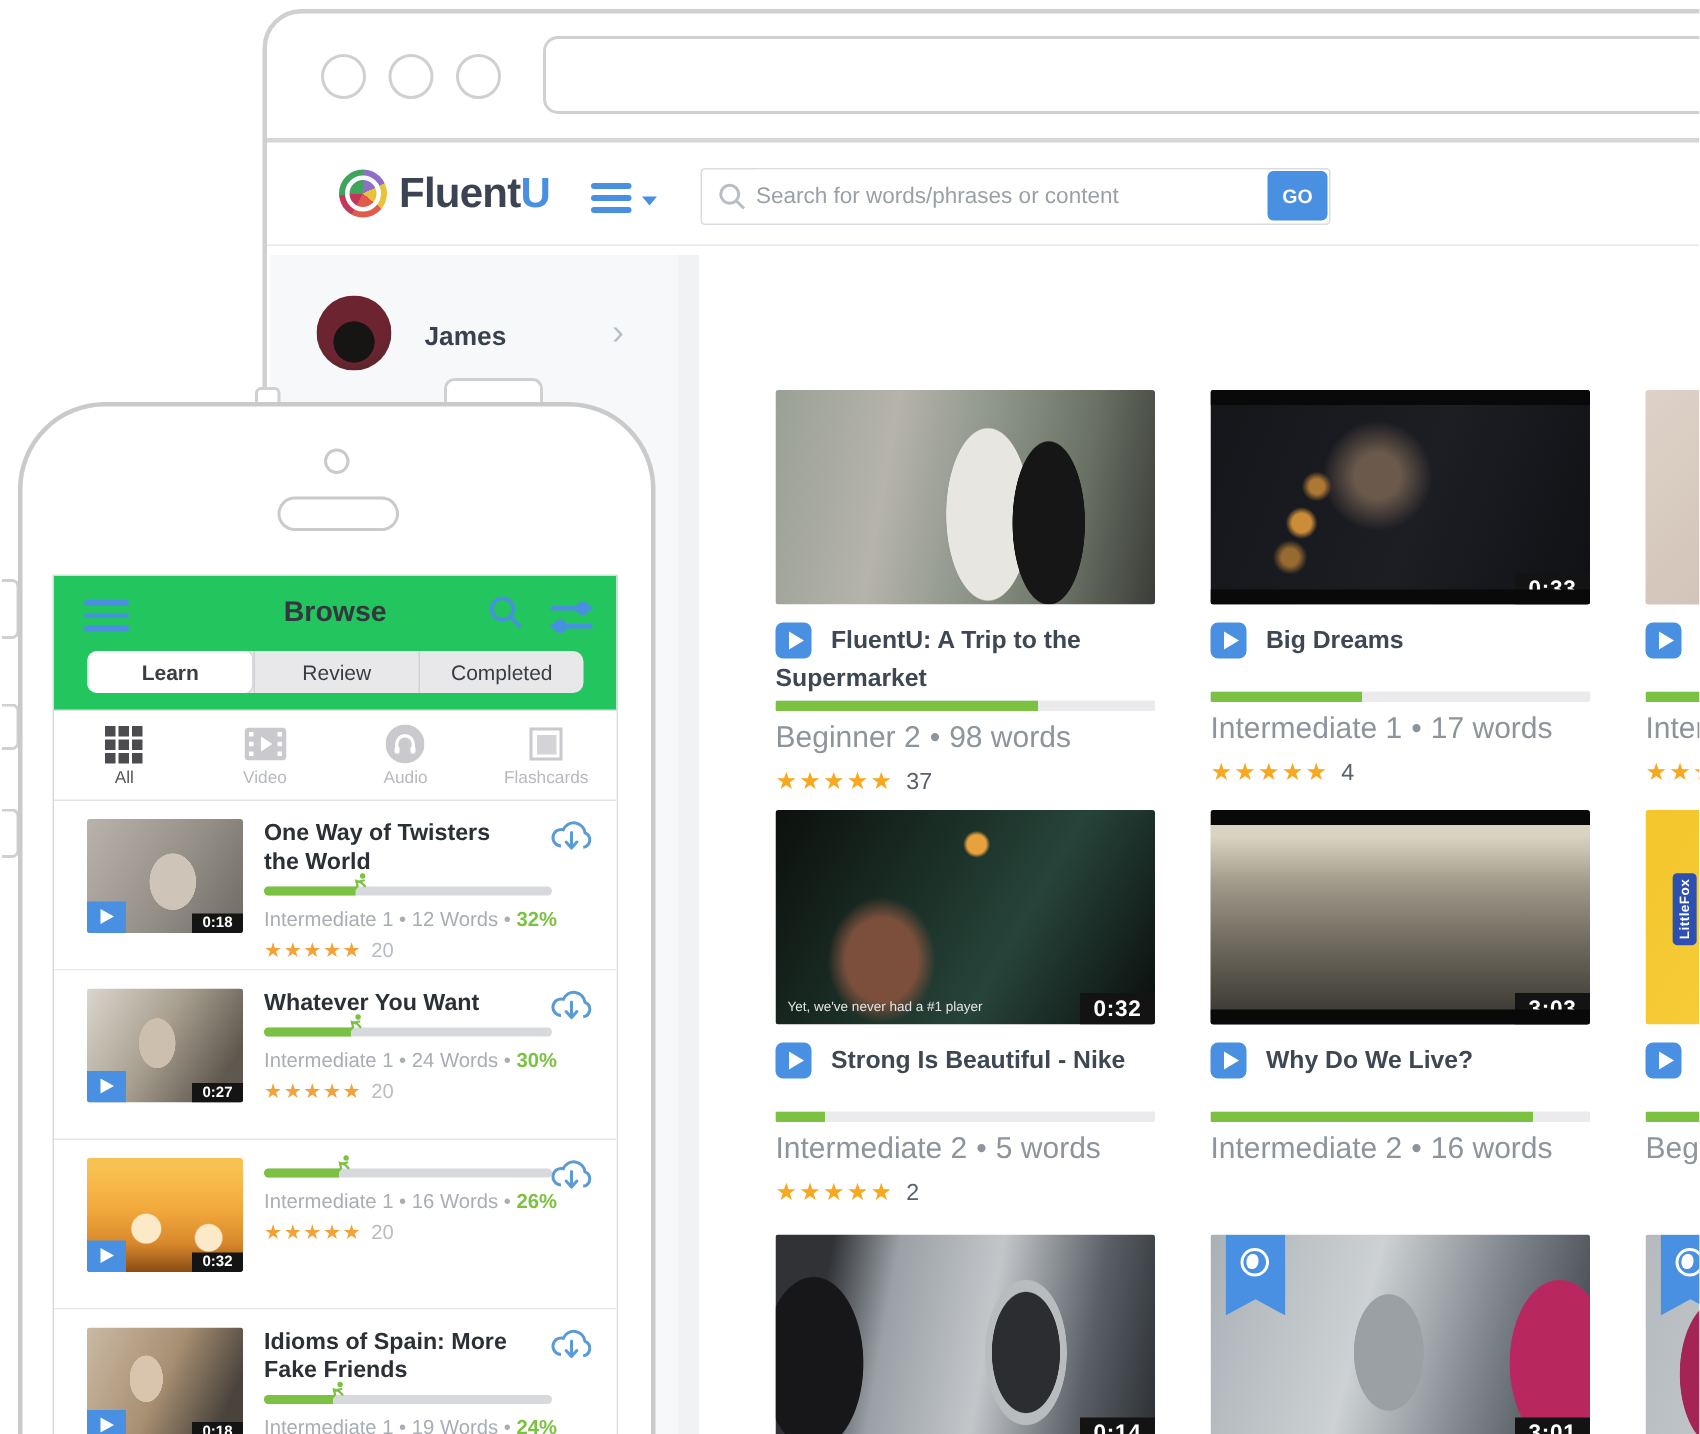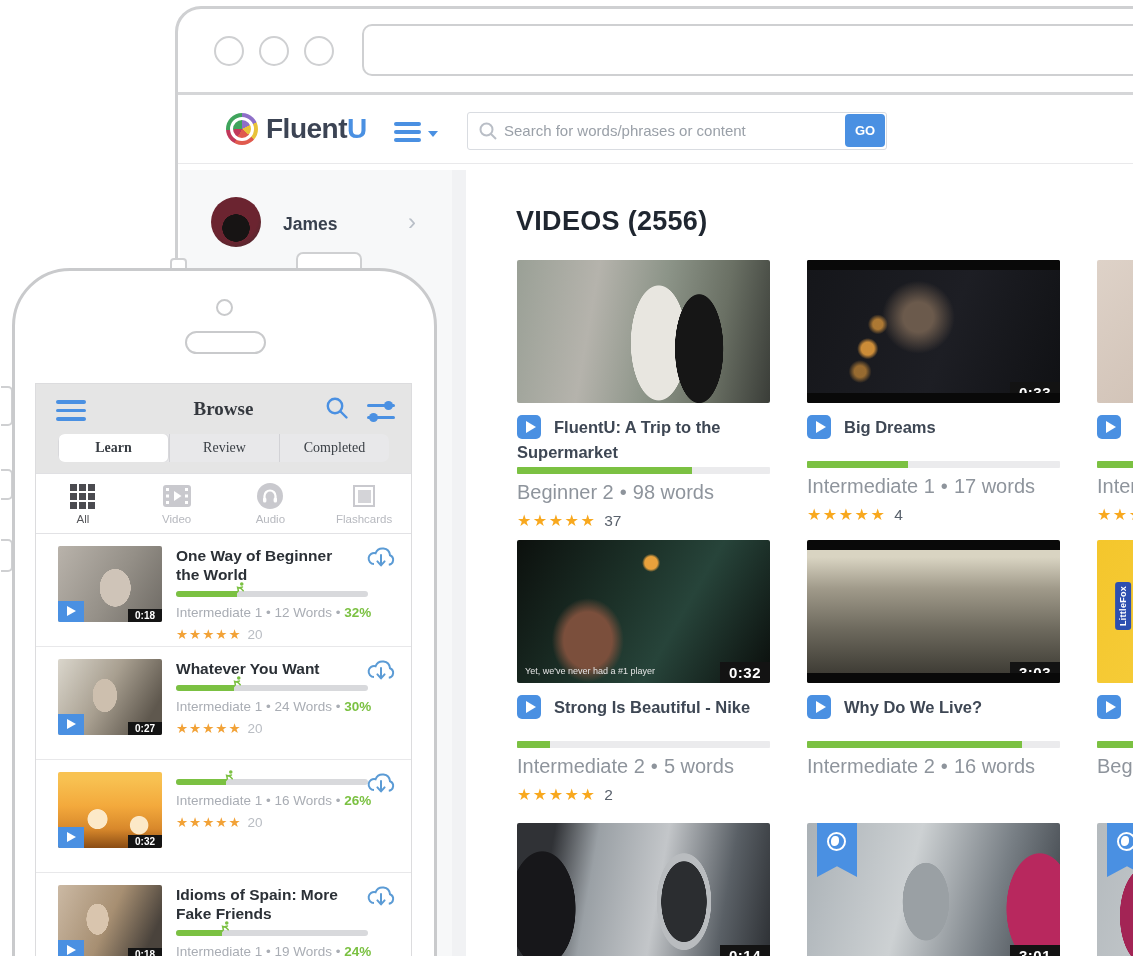--- a/index.html
+++ b/index.html
@@ -112,21 +112,21 @@
 
   
   .phone-sidebtn { position:absolute; left:1px; width:12px; border:2.5px solid #cfd0d2; border-left:none;
     border-radius:0 5px 5px 0; background:#fff; z-index:19; }
   .phone { position:absolute; left:12px; top:268px; width:425px; height:820px; background:#fff;
     border:3px solid #c9cacc; border-radius:58px; z-index:20; }
   .cam { position:absolute; left:201px; top:28px; width:17px; height:17px; border:2.5px solid #c9cacc; border-radius:50%; }
   .spk { position:absolute; left:170px; top:60px; width:81px; height:23px; border:2.5px solid #c9cacc; border-radius:12px; }
   .screen { position:absolute; left:20px; top:112px; width:377px; height:575px; background:#fff;
     border:1px solid #dcdcde; overflow:hidden; }
-  .app-header { height:90px; background:#e5e5e5; border-bottom:1px solid #e0e0e3; position:relative;font-family:Liberation Serif, serif; }
+  .app-header { height:90px; background:#22c55e; border-bottom:1px solid #e0e0e3; position:relative; }
   .ph-menu { position:absolute; left:20px; top:16px; width:30px; cursor:pointer; }
   .ph-menu .bar { width:30px; height:3.5px; background:#4a90e2; border-radius:2px; margin-bottom:5px; }
   .ph-title { position:absolute; left:0; right:0; top:14px; text-align:center; font-size:19px; font-weight:bold; color:#34383e; }
   .ph-search { position:absolute; right:62px; top:12px; cursor:pointer; }
   .ph-sliders { position:absolute; right:16px; top:14px; width:28px; cursor:pointer; }
   .ph-sliders .line { position:relative; width:28px; height:3px; background:#4a90e2; border-radius:2px; margin:6px 0 9px; }
   .ph-sliders .line .knob { position:absolute; top:-3px; width:9px; height:9px; background:#4a90e2; border-radius:50%; }
   .seg { position:absolute; left:22px; right:22px; top:50px; height:28px; background:#e8e8ea; border-radius:7px;
     display:flex; overflow:hidden; }
   .seg .tab { flex:1; display:flex; align-items:center; justify-content:center; font-size:14px; color:#393e44;
@@ -199,21 +199,20 @@
 
   <div class="sidebar">
     <div class="avatar"></div>
     <div class="uname">James</div>
     <div class="uchev">›</div>
   </div>
   <div class="side-gap"></div>
   <div class="peek-a"></div>
   <div class="peek-b"></div>
 
-  <div class="page-title">VIDEOS (2556)</div>
   <div class="vrow" id="row1">
   <div class="card">
     <div class="thumb th-street">
       
       
       
       
     </div>
     <div class="title-row">
       <span class="playchip"></span><span class="vtitle-text">FluentU: A Trip to the Supermarket</span>
@@ -453,21 +452,21 @@
     <span class="flabel">Flashcards</span>
   </div>
 </div>
       <div class="plist" id="plist">
   <div class="pitem">
     <div class="pthumb th-elderly">
       <span class="pplay"></span>
       <span class="pdur">0:18</span>
     </div>
     <div class="ptext">
-      <div class="ptitle">One Way of Beginner the World</div>
+      <div class="ptitle">One Way of Twisters the World</div>
       <div class="pbar2">
         <div class="pfill2" style="width: 32%;"></div>
         <span class="runner" style="left: 32%;">
           <svg width="15" height="15" viewBox="0 0 20 20">
                     <circle cx="13" cy="4" r="2.4" fill="#7bc142"></circle>
                     <path d="M4 18 l4.5-5 -1-4.5 4.5 1.5 3 3 M7.5 9.5 l6.5-1.5" stroke="#7bc142" stroke-width="2" fill="none" stroke-linecap="round"></path>
                   </svg>
         </span>
       </div>
       <div class="pmeta">

